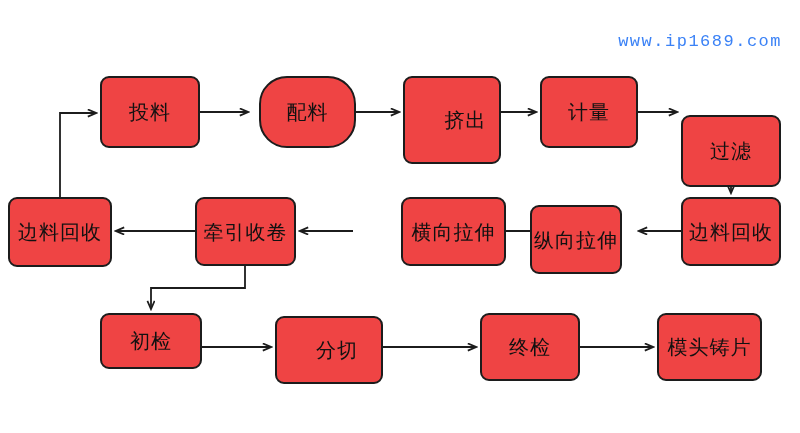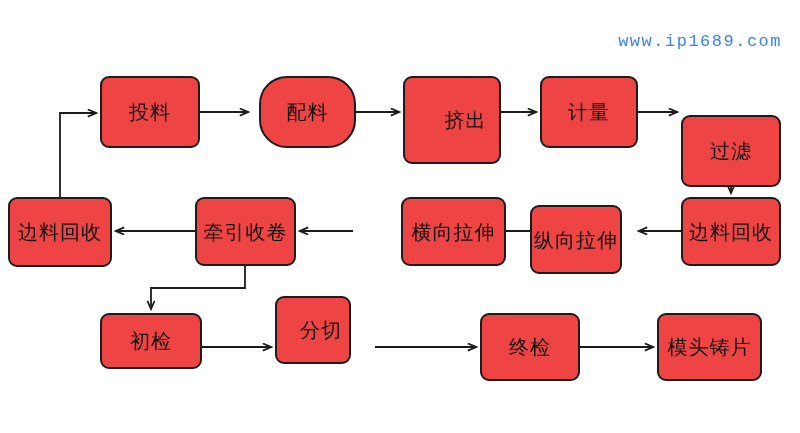--- a/index.html
+++ b/index.html
@@ -121,21 +121,21 @@
   <div class="node" style="left:195px;top:197px;width:101px;height:69px;">
     <span class="node-label">牵引收卷</span>
   </div>
   <div class="node" style="left:8px;top:197px;width:104px;height:70px;">
     <span class="node-label">边料回收</span>
   </div>
 
   <div class="node" style="left:100px;top:313px;width:102px;height:56px;">
     <span class="node-label">初检</span>
   </div>
-  <div class="node" style="left:275px;top:296px;width:76px;height:68px;padding-left:16px;">
+  <div class="node" style="left:275px;top:316px;width:108px;height:68px;padding-left:16px;">
     <span class="node-label">分切</span>
   </div>
   <div class="node" style="left:480px;top:313px;width:100px;height:68px;text-align:center;">
     <span class="node-label">终检</span>
   </div>
   <div class="node" style="left:657px;top:313px;width:105px;height:68px;">
     <span class="node-label">模头铸片</span>
   </div>
 
 </div>

